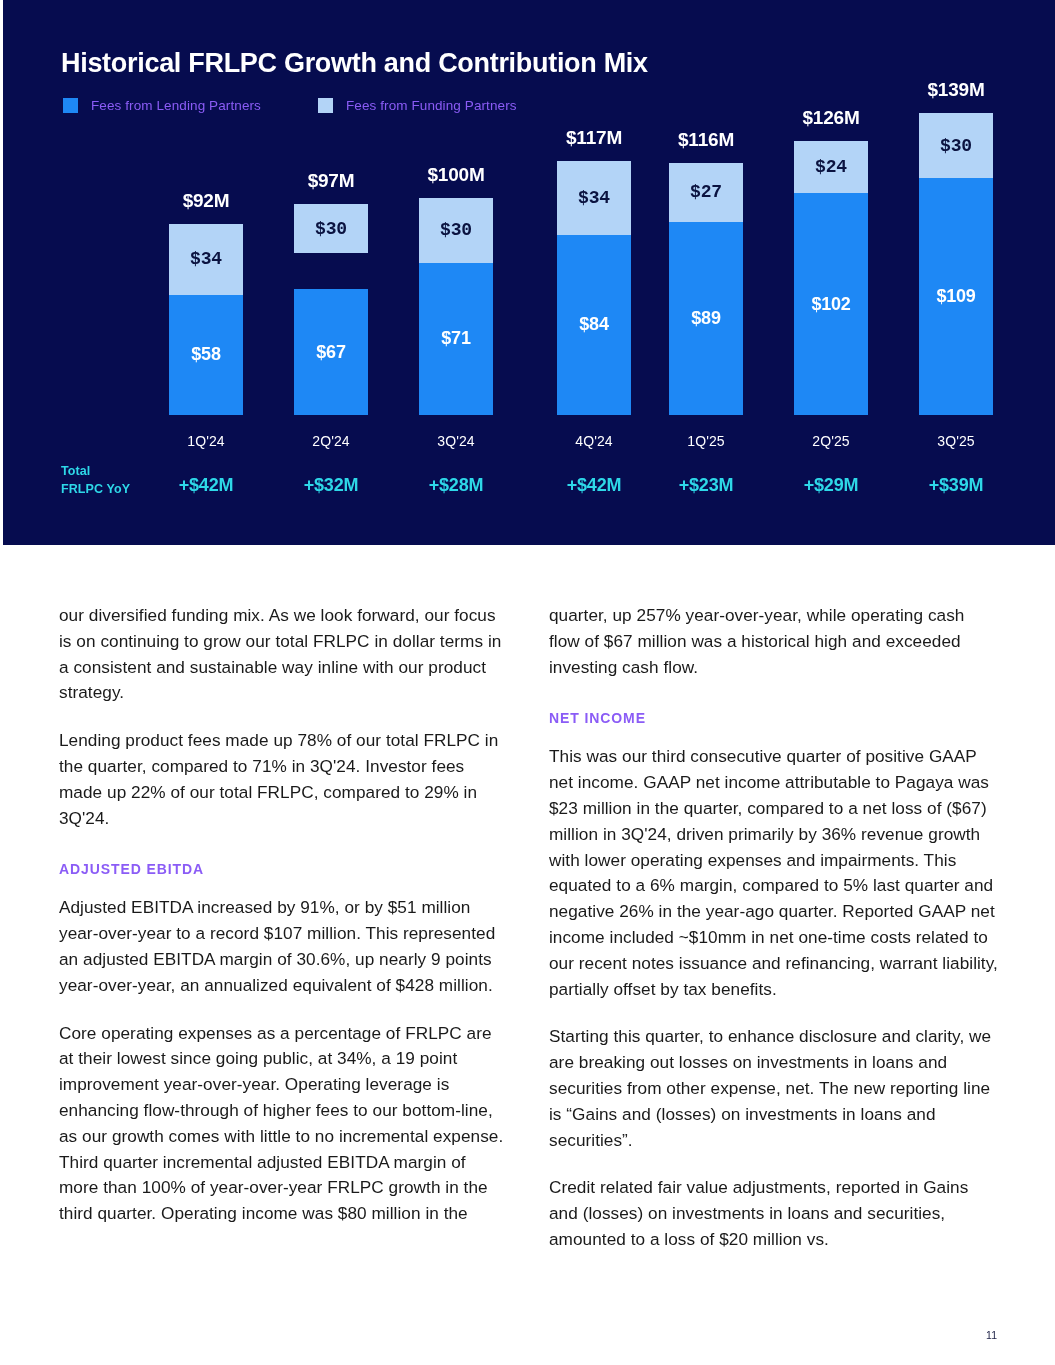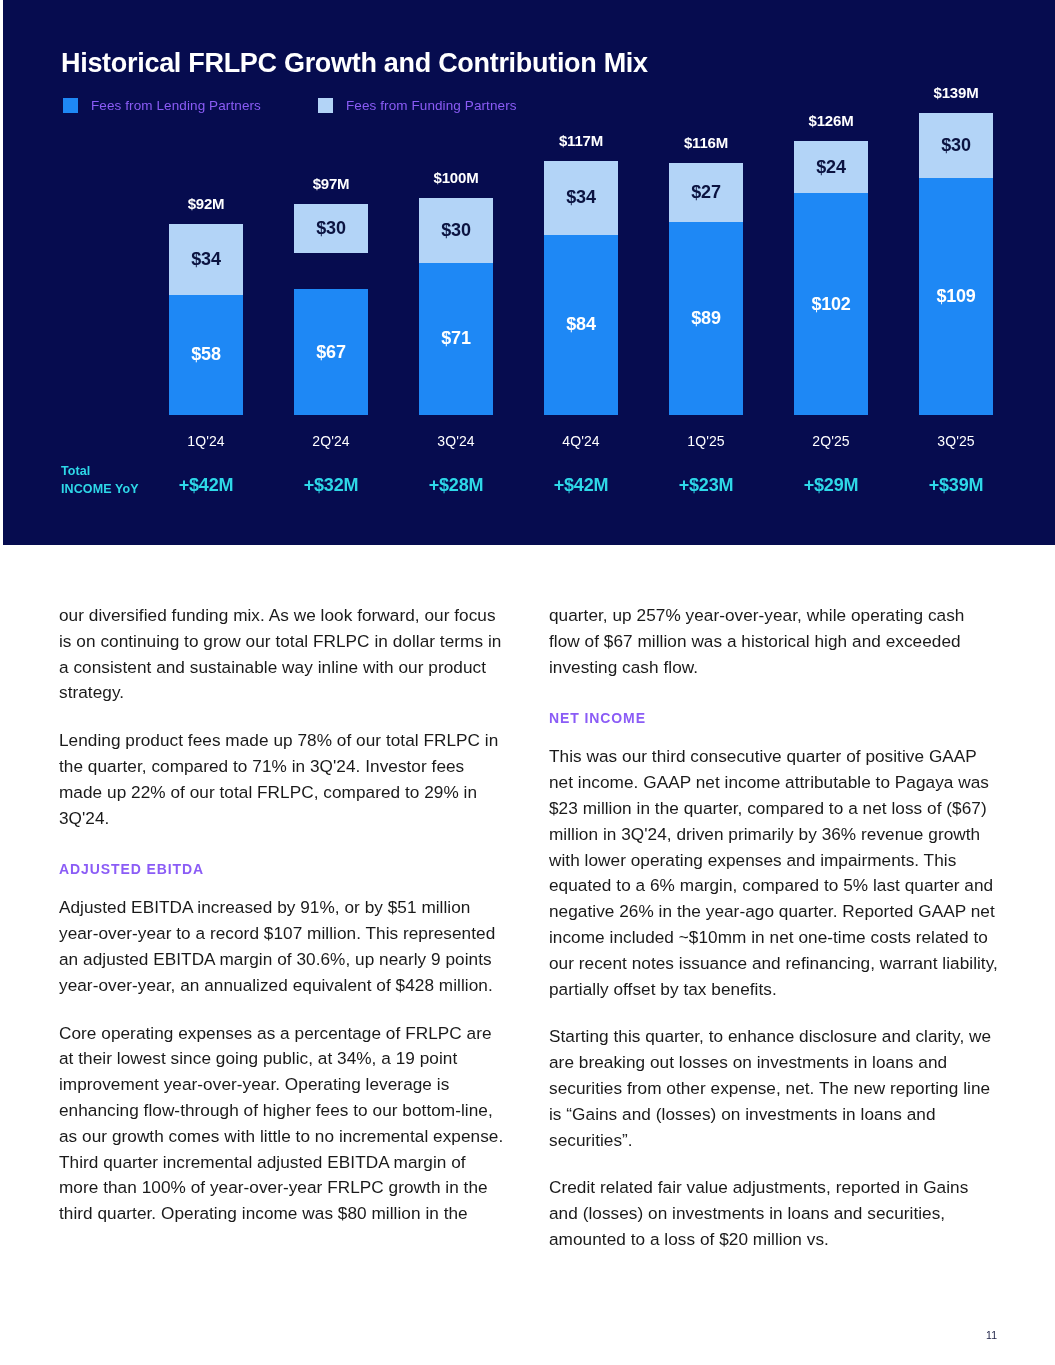--- a/index.html
+++ b/index.html
@@ -78,36 +78,37 @@
     bottom: 130px;   
     width: 74px;
     display: flex;
     flex-direction: column;
     align-items: center;
   }
   .bar-total {
     position: absolute;
     bottom: 100%;
     margin-bottom: 12px;
-    font-size: 15px;
+    font-size: 19px;
     font-weight: bold;
     color: #ffffff;
     white-space: nowrap;
     letter-spacing: -0.2px;
   }
   .seg {
     width: 74px;
     display: flex;
     align-items: center;
     justify-content: center;
     box-sizing: border-box;
   }
   .seg-top {
     background: #B3D4F7;
     color: #0B1340;
+    font-family: Liberation Mono, monospace;
   }
   .seg-bottom {
     background: #1E88F5;
     color: #ffffff;
   }
   .seg-label {
     font-size: 18px;
     font-weight: bold;
     letter-spacing: -0.2px;
   }
@@ -225,21 +226,21 @@
         <div class="bar-total">$100M</div>
         <div class="seg seg-top" style="height: 65.1799px;">
           <span class="seg-label">$30</span>
         </div>
         <div class="seg seg-bottom" style="height: 152.086px;">
           <span class="seg-label">$71</span>
         </div>
         <div class="x-label">3Q'24</div>
         <div class="yoy-value">+$28M</div>
       </div>
-      <div class="bar-group" style="left: 541px; height: 254.201px;">
+      <div class="bar-group" style="left: 554px; height: 254.201px;">
         <div class="bar-total">$117M</div>
         <div class="seg seg-top" style="height: 73.8705px;">
           <span class="seg-label">$34</span>
         </div>
         <div class="seg seg-bottom" style="height: 180.331px;">
           <span class="seg-label">$84</span>
         </div>
         <div class="x-label">4Q'24</div>
         <div class="yoy-value">+$42M</div>
       </div>
@@ -273,21 +274,21 @@
         <div class="seg seg-bottom" style="height: 236.82px;">
           <span class="seg-label">$109</span>
         </div>
         <div class="x-label">3Q'25</div>
         <div class="yoy-value">+$39M</div>
       </div>
     </div>
 
   <div class="yoy-rowlabel">
     <div>Total</div>
-    <div>INCOME YoY</div>
+    <div>FRLPC YoY</div>
   </div>
 </div>
 
 <div class="content">
   <div class="col col-left" id="col-left">
       <p class="para">our diversified funding mix. As we look forward, our focus is on continuing to grow our total FRLPC in dollar terms in a consistent and sustainable way inline with our product strategy.</p>
       <p class="para">Lending product fees made up 78% of our total FRLPC in the quarter, compared to 71% in 3Q'24. Investor fees made up 22% of our total FRLPC, compared to 29% in 3Q'24.</p>
       <h3 class="section-head">ADJUSTED EBITDA</h3>
       <p class="para">Adjusted EBITDA increased by 91%, or by $51 million year-over-year to a record $107 million. This represented an adjusted EBITDA margin of 30.6%, up nearly 9 points year-over-year, an annualized equivalent of $428 million.</p>
       <p class="para">Core operating expenses as a percentage of FRLPC are at their lowest since going public, at 34%, a 19 point improvement year-over-year. Operating leverage is enhancing flow-through of higher fees to our bottom-line, as our growth comes with little to no incremental expense. Third quarter incremental adjusted EBITDA margin of more than 100% of year-over-year FRLPC growth in the third quarter. Operating income was $80 million in the</p>

